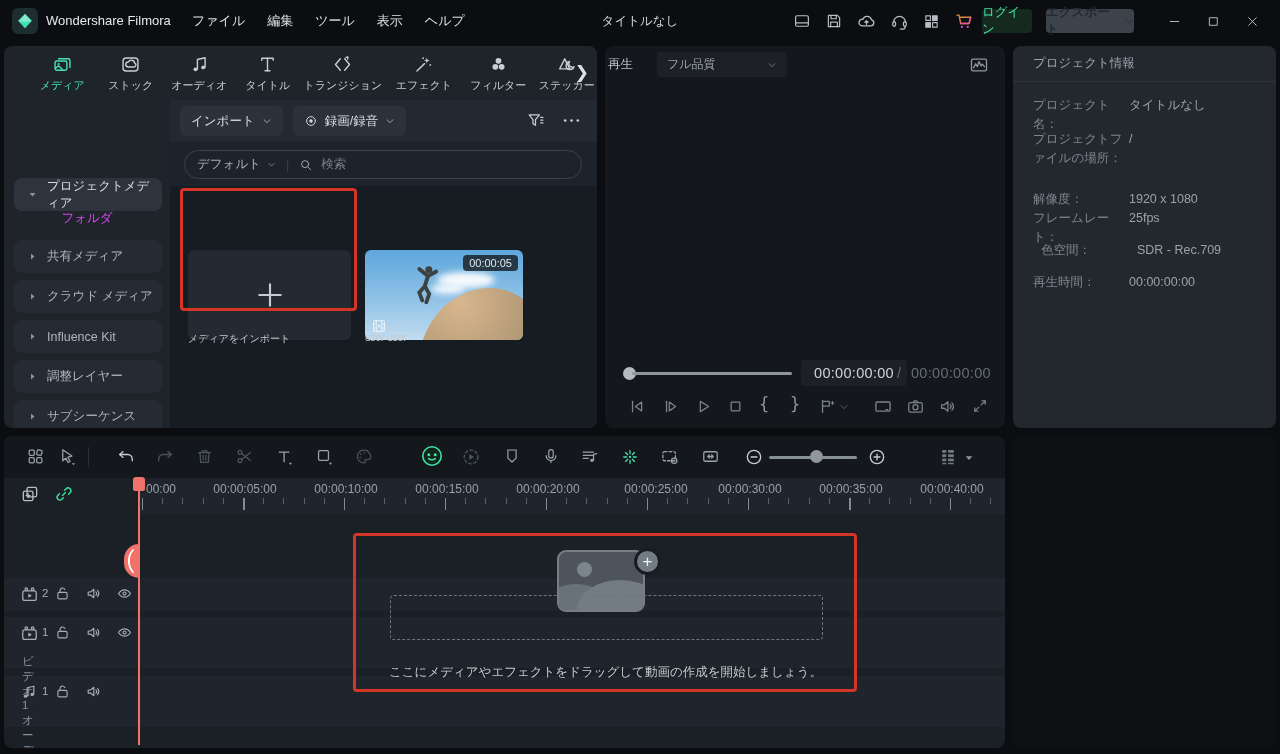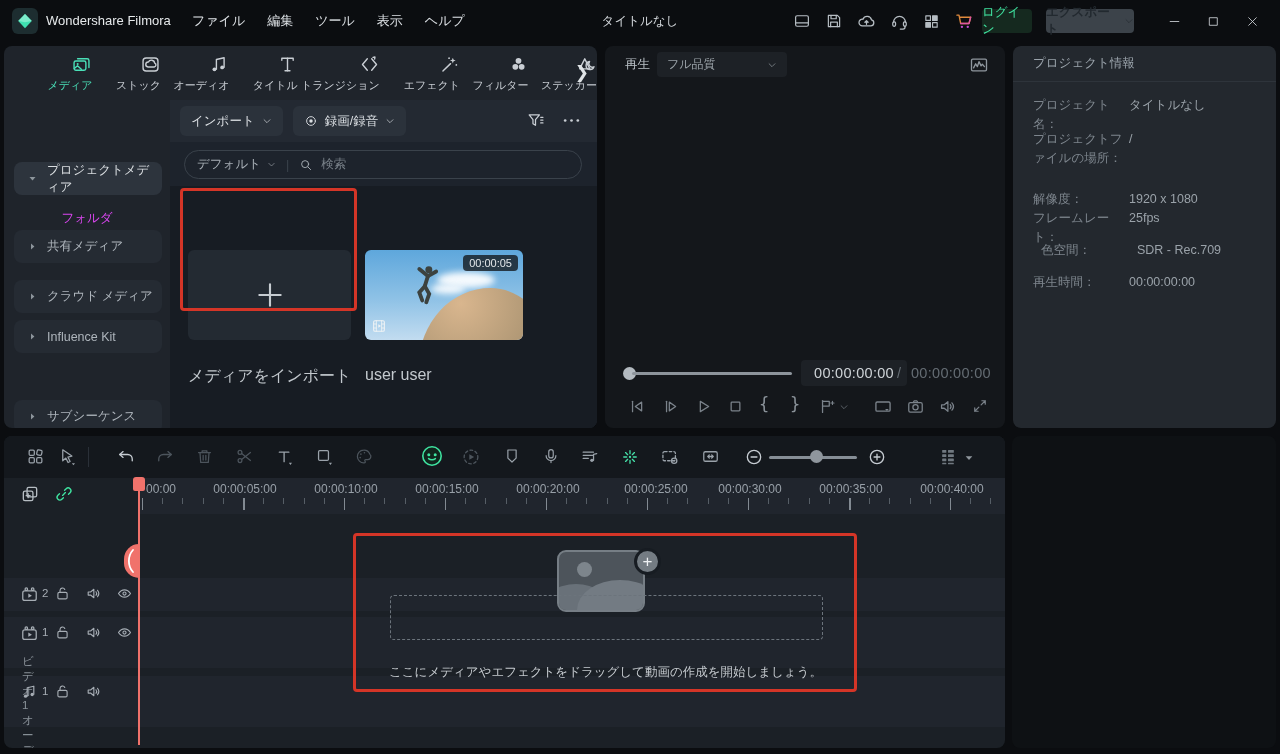--- a/index.html
+++ b/index.html
@@ -18,42 +18,42 @@
   .tb-title { left:0; top:13px; width:1280px; text-align:center; font-size:12.5px; color:#d4d8dc; pointer-events:none; }
   .tb-icons { top:0; height:42px; display:flex; align-items:center; gap:14px; color:#b6bdc3; }
   .pill { border-radius:4px; font-size:12.5px; display:flex; align-items:center; justify-content:center; gap:6px; }
   .login-pill { left:982px; top:9px; width:50px; height:24px; background:#15291f; color:#3fe3a0; }
   .export-pill { left:1046px; top:9px; width:88px; height:24px; background:#3c434a; color:#22292f; font-weight:bold; }
   .win-ctl { top:0; height:42px; display:flex; align-items:center; gap:26px; color:#ccd1d5; }
 
   
   #left-panel { left:4px; top:46px; width:593px; height:382px; background:#1f242b; border-radius:8px; overflow:hidden; }
   .tabstrip { left:0; top:0; width:593px; height:54px; display:flex; align-items:center; padding-left:28px; gap:8px; }
-  .tab { width:62px; display:flex; flex-direction:column; align-items:flex-end; gap:3px; color:#c9ced4; font-size:11px; cursor:pointer; }
+  .tab { width:62px; display:flex; flex-direction:column; align-items:center; gap:3px; color:#c9ced4; font-size:11px; cursor:pointer; }
   .tab.w { width:74px; }
   .tab .lbl { white-space:nowrap; }
   .tab.active { color:#4ae0b8; }
   .tab-expand { position:absolute; right:8px; top:16px; color:#dfe3e6; font-size:17px; }
 
   .folders { left:0; top:54px; width:166px; height:328px; }
   .side-pill { position:absolute; left:10px; width:148px; height:33px; border-radius:8px; background:#252b33; display:flex; align-items:center; font-size:12.5px; color:#aeb5bc; cursor:pointer; }
   .side-pill .caret { margin:0 10px 0 14px; color:#8d959c; }
   .side-pill.head { background:#2d343d; color:#d9dde0; }
   .folder-label { position:absolute; left:0; top:110px; width:166px; text-align:center; font-size:12.5px; color:#d946ef; }
 
   .media-col { left:166px; top:54px; width:427px; height:328px; background:#1a1f27; }
   .media-toolbar { position:absolute; left:0; top:0; width:427px; height:42px; background:#232932; display:flex; align-items:center; }
   .mt-pill { height:30px; border-radius:6px; background:#2b323b; color:#dbdfe3; font-size:12.5px; display:flex; align-items:center; gap:7px; padding:0 11px; margin-left:10px; cursor:pointer; }
   .media-searchrow { position:absolute; left:0; top:42px; width:427px; height:44px; background:#1d232c; }
   .search-box { position:absolute; left:14px; top:8px; width:398px; height:29px; border:1px solid #3a424b; border-radius:15px; display:flex; align-items:center; font-size:12.5px; color:#a9b0b7; }
   .thumbs { position:absolute; left:0; top:86px; width:427px; height:242px; background:#171c23; }
   .card { position:absolute; border-radius:6px; overflow:hidden; }
   .import-card { left:18px; top:64px; width:163px; height:90px; background:#232a32; display:flex; align-items:center; justify-content:center; cursor:pointer; }
   .clip-card { left:195px; top:64px; width:158px; height:90px; cursor:pointer; }
-  .card-label { position:absolute; top:180px; font-size:16px; color:#c3c9ce; }
+  .card-label { position:absolute; top:146px; font-size:10px; color:#c3c9ce; }
   .dur-badge { position:absolute; right:5px; top:5px; background:rgba(18,22,26,.78); border-radius:4px; padding:2px 6px; font-size:11px; color:#e2e6e9; }
   .sky { position:absolute; inset:0; background:linear-gradient(180deg,#5ea7dc 0%,#8fc2e6 55%,#c2dcf0 100%); }
   .cloud { position:absolute; background:#f4f9fd; border-radius:50%; filter:blur(3px); }
   .rock { position:absolute; right:-26px; bottom:-34px; width:130px; height:86px; background:radial-gradient(circle at 32% 18%,#d9b68e,#ab9472 70%); border-radius:55% 45% 0 0/90% 75% 0 0; }
 
   
   #preview-panel { left:605px; top:46px; width:400px; height:382px; background:#14171b; border-radius:8px; }
   .pv-header { position:absolute; left:0; top:0; width:400px; height:36px; display:flex; align-items:center; }
   .pv-quality { position:absolute; left:52px; top:6px; width:130px; height:25px; background:#1d2126; border-radius:4px; color:#9aa2a8; font-size:12px; display:flex; align-items:center; padding:0 10px; justify-content:space-between; }
   .pv-seek-dot { position:absolute; left:18px; top:321px; width:13px; height:13px; border-radius:50%; background:#b3bac0; }
@@ -288,31 +288,31 @@
             <path d="M10 5.5L4.2 17h11.6z"></path>
             <path d="M15.5 8.6a4.6 4.6 0 1 0 5 6 4 4 0 0 1-5-6z"></path>
           </svg>
         </span>
       <span class="lbl">ステッカー</span>
     </div>
     <span class="tab-expand">❯</span>
   </div>
 
   <div class="abs folders">
-    <div class="side-pill head" style="top:62px;">
+    <div class="side-pill head" style="top:78px;">
       <span class="caret">
           <svg width="9" height="9" viewBox="0 0 24 24" fill="currentColor">
             <path d="M4 8h16l-8 9z"></path>
           </svg>
         </span>
       <span>プロジェクトメディア</span>
     </div>
     <div class="folder-label">フォルダ</div>
 
-    <div class="side-pill" style="top:130px;">
+    <div class="side-pill" style="top:140px;">
       <span class="caret">
           <svg width="9" height="9" viewBox="0 0 24 24" fill="currentColor">
             <path d="M8 4l9 8-9 8z"></path>
           </svg>
         </span>
       <span>共有メディア</span>
     </div>
     <div class="side-pill" style="top:180px;">
       <span class="caret">
           <svg width="9" height="9" viewBox="0 0 24 24" fill="currentColor">
@@ -321,20 +321,28 @@
         </span>
       <span>クラウド メディア</span>
     </div>
     <div class="side-pill" style="top:220px;">
       <span class="caret">
           <svg width="9" height="9" viewBox="0 0 24 24" fill="currentColor">
             <path d="M8 4l9 8-9 8z"></path>
           </svg>
         </span>
       <span>Influence Kit</span>
+    </div>
+    <div class="side-pill" style="top:260px;">
+      <span class="caret">
+          <svg width="9" height="9" viewBox="0 0 24 24" fill="currentColor">
+            <path d="M8 4l9 8-9 8z"></path>
+          </svg>
+        </span>
+      <span>調整レイヤー</span>
     </div>
     <div class="side-pill" style="top:300px;">
       <span class="caret">
           <svg width="9" height="9" viewBox="0 0 24 24" fill="currentColor">
             <path d="M8 4l9 8-9 8z"></path>
           </svg>
         </span>
       <span>サブシーケンス</span>
     </div>
 
@@ -420,21 +428,21 @@
             </svg>
         </span>
       </div>
       <div class="card-label" style="left:195px;">user user</div>
     </div>
   </div>
 </div>
 
 <div class="abs" id="preview-panel">
   <div class="pv-header">
-    <span style="margin-left:20px;font-size:12.5px;color:#b9c0c6;">再生</span>
+    <span style="margin-left:3px;font-size:12.5px;color:#b9c0c6;">再生</span>
   </div>
   <div class="pv-quality">
     <span>フル品質</span>
     <svg class="ic" width="10" height="10" viewBox="0 0 24 24" stroke-width="2.4">
         <path d="M5 9l7 7 7-7"></path>
       </svg>
   </div>
   <span class="abs" style="right:16px;top:9px;color:#8f979e;">
     <svg class="ic" width="20" height="20" viewBox="0 0 24 24" stroke-width="1.4">
         <rect x="3" y="5" width="18" height="14" rx="1.5"></rect>

